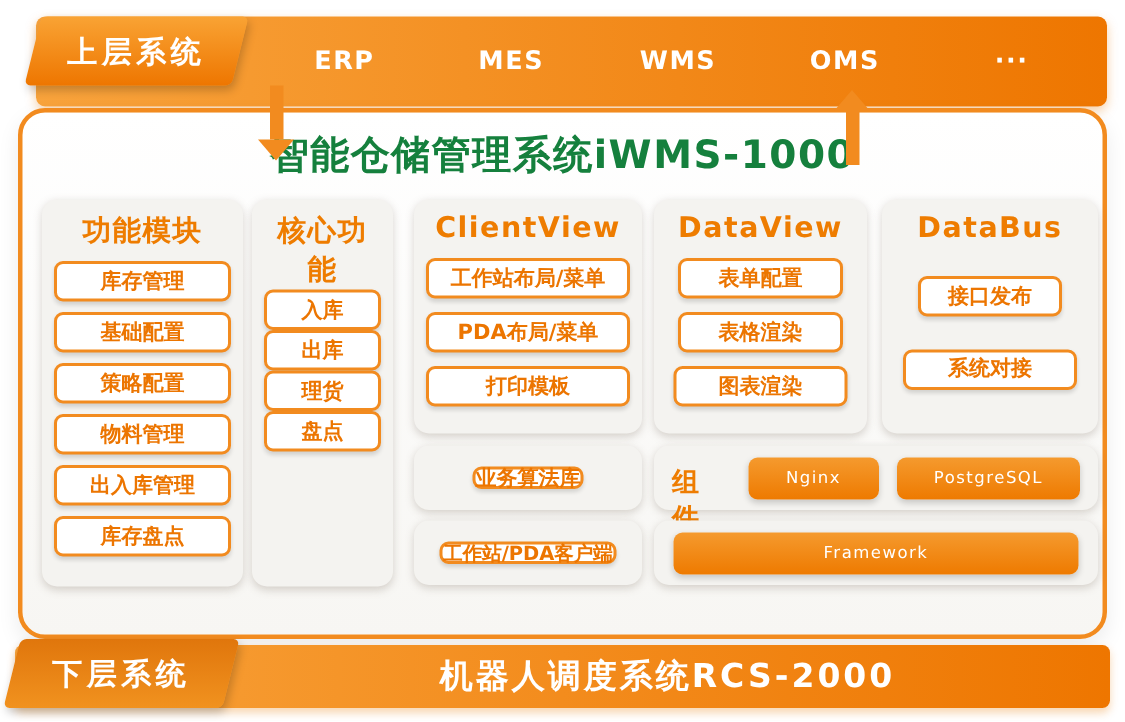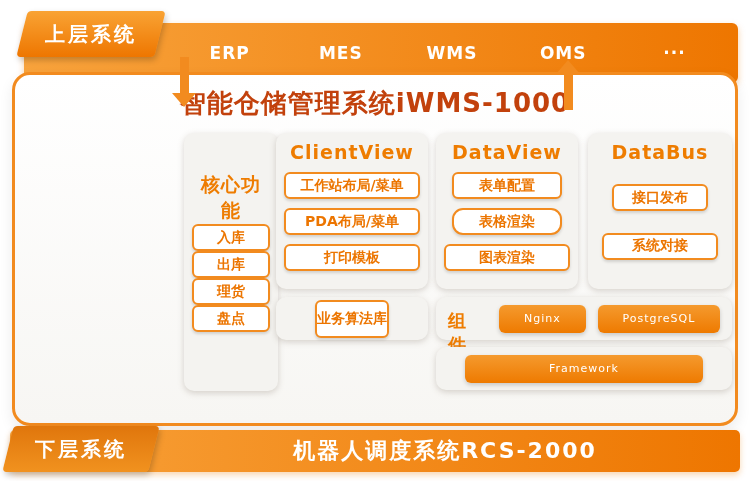--- a/index.html
+++ b/index.html
@@ -1,21 +1,21 @@
 <!DOCTYPE html>
 <html><head>
 <meta charset="utf-8">
 <style>
   * { margin:0; padding:0; box-sizing:border-box; }
   body { background:#ffffff; font-family:"DejaVu Sans","Liberation Sans",sans-serif; }
   .page { position:relative; width:750px; height:481px; background:#ffffff; overflow:hidden; }
 
   
   .top-bar {
-    position:absolute; left:24px; top:23px; width:714px; height:60px;
+    position:absolute; left:24px; top:11px; width:714px; height:60px;
     background:linear-gradient(90deg,#f8a33c,#ee7600);
     border-radius:6px; box-shadow:0 3px 7px rgba(233,121,0,.35);
   }
   .tabs { position:absolute; left:150px; right:8px; top:0; height:100%; display:flex; }
   .tab { flex:1; display:flex; align-items:center; justify-content:center;
          color:#fff; font-weight:bold; font-size:17px; letter-spacing:1px; }
   .badge { position:absolute; transform:skewX(-14deg); border-radius:4px;
            display:flex; align-items:center; justify-content:center;
            box-shadow:2px 3px 6px rgba(0,0,0,.22); z-index:5; }
   .badge > span { transform:skewX(14deg); color:#fff; font-weight:bold;
@@ -34,38 +34,38 @@
              border-right:12px solid transparent; border-bottom:14px solid #f28b1f; }
   .arrow-down { left:172px; top:57px; }
   .arrow-up   { left:556px; top:60px; }
 
   
   .main-box { position:absolute; left:12px; top:72px; width:726px; height:354px;
               border:3px solid #f28b1f; border-radius:18px;
               background:linear-gradient(180deg,#ffffff 0%,#f7f6f3 100%);
               box-shadow:0 6px 14px rgba(0,0,0,.08); }
   .main-title { position:absolute; left:0; right:0; top:86px; text-align:center;
-                color:#c2410c; font-size:26px; font-weight:bold; letter-spacing:1px; z-index:2; }
+                color:#15803d; font-size:26px; font-weight:bold; letter-spacing:1px; z-index:2; }
 
   
   .panel { position:absolute; background:#f4f3f0; border-radius:10px;
            box-shadow:0 2px 6px rgba(120,105,90,.28); z-index:2; }
   .panel-title { text-align:center; color:#ee7c00; font-weight:bold; font-size:19px; letter-spacing:1px; }
   .btn { background:#fff; border:2px solid #f28b1f; border-radius:6px; color:#ec7500;
-         font-weight:bold; font-size:14px; height:38px; flex:0 0 27px;
+         font-weight:bold; font-size:14px; height:15px; flex:0 0 27px;
          display:flex; align-items:center; justify-content:center;
          box-shadow:0 2px 3px rgba(0,0,0,.14); white-space:nowrap; }
   .btn-solid { background:linear-gradient(180deg,#f59a2e,#ee7a00); color:#fff; border:none;
                font-weight:normal; font-size:11px; border-radius:6px; height:28px;
                display:flex; align-items:center; justify-content:center;
                box-shadow:0 2px 4px rgba(0,0,0,.18); letter-spacing:1px; }
 
   .col { display:flex; flex-direction:column; padding:8px; }
   .col-1 { left:28px;  top:133px; width:134px; height:258px; gap:7px; }
-  .col-2 { left:184px; top:133px; width:94px;  height:258px; justify-content:center; padding-bottom:28px; }
+  .col-2 { left:168px; top:133px; width:94px;  height:258px; justify-content:flex-start; padding-bottom:28px; }
   .col-3 { left:276px; top:133px; width:152px; height:156px; gap:9px; }
   .col-4 { left:436px; top:133px; width:142px; height:156px; gap:9px; }
   .col-5 { left:588px; top:133px; width:144px; height:156px; }
   .col-5 .spread { flex:1; display:flex; flex-direction:column; justify-content:space-evenly; }
   .small-panel { display:flex; align-items:center; justify-content:center; }
   .sp-a { left:276px; top:297px; width:152px; height:43px; }
   .sp-b { left:276px; top:347px; width:152px; height:43px; }
   .sp-b .btn { font-size:13px; width:140px; }
   .sp-a .btn { width:122px; }
   .components-panel { left:436px; top:297px; width:296px; height:43px;
@@ -105,62 +105,74 @@
     <div class="head-down"></div>
   </div>
   <div class="arrow arrow-up">
     <div class="head-up"></div>
     <div class="shaft"></div>
   </div>
 
   <div class="main-box"></div>
   <div class="main-title">智能仓储管理系统iWMS-1000</div>
 
+  <div class="panel col col-1">
+    <div class="panel-title">功能模块</div>
+    <div class="btn">库存管理</div>
+    <div class="btn">基础配置</div>
+    <div class="btn">策略配置</div>
+    <div class="btn">物料管理</div>
+    <div class="btn">出入库管理</div>
+    <div class="btn">库存盘点</div>
+  </div>
 
   <div class="panel col col-2">
     <div class="panel-title">核心功能</div>
     <div class="btn">入库</div>
     <div class="btn">出库</div>
     <div class="btn">理货</div>
     <div class="btn">盘点</div>
   </div>
 
   <div class="panel col col-3">
     <div class="panel-title">ClientView</div>
     <div class="btn">工作站布局/菜单</div>
     <div class="btn">PDA布局/菜单</div>
     <div class="btn">打印模板</div>
   </div>
   <div class="panel small-panel sp-a">
     <div class="btn">业务算法库</div>
   </div>
+  <div class="panel small-panel sp-b">
+    <div class="btn">工作站/PDA客户端</div>
+  </div>
 
   <div class="panel col col-4">
     <div class="panel-title">DataView</div>
     <div class="btn" style="width:110px; align-self:center;">表单配置</div>
-    <div class="btn" style="width:110px; align-self:center;border-radius:11px;">表格渲染</div>
-    <div class="btn" style="width:126px; align-self:center;">图表渲染</div>
+    <div class="btn" style="width:110px; align-self:center;">表格渲染</div>
+    <div class="btn" style="width:116px; align-self:center;">图表渲染</div>
   </div>
 
   <div class="panel col col-5">
     <div class="panel-title">DataBus</div>
     <div class="spread">
       <div class="btn" style="width:96px; align-self:center;">接口发布</div>
       <div class="btn" style="width:116px; align-self:center;">系统对接</div>
     </div>
   </div>
 
   <div class="panel components-panel">
     <div class="components-label">组件</div>
     <div class="btn-solid" style="width:90px;">Nginx</div>
     <div class="btn-solid" style="width:126px;">PostgreSQL</div>
   </div>
 
   <div class="panel framework-panel">
-    <div class="btn-solid" style="width:238px;">Framework</div>
+    <div class="btn-solid" style="width:270px;">Framework</div>
   </div>
 
   <div class="bottom-bar">
     <div class="bottom-label">机器人调度系统RCS-2000</div>
   </div>
   <div class="badge badge-bottom">
     <span>下层系统</span>
   </div>
 
 </div>

